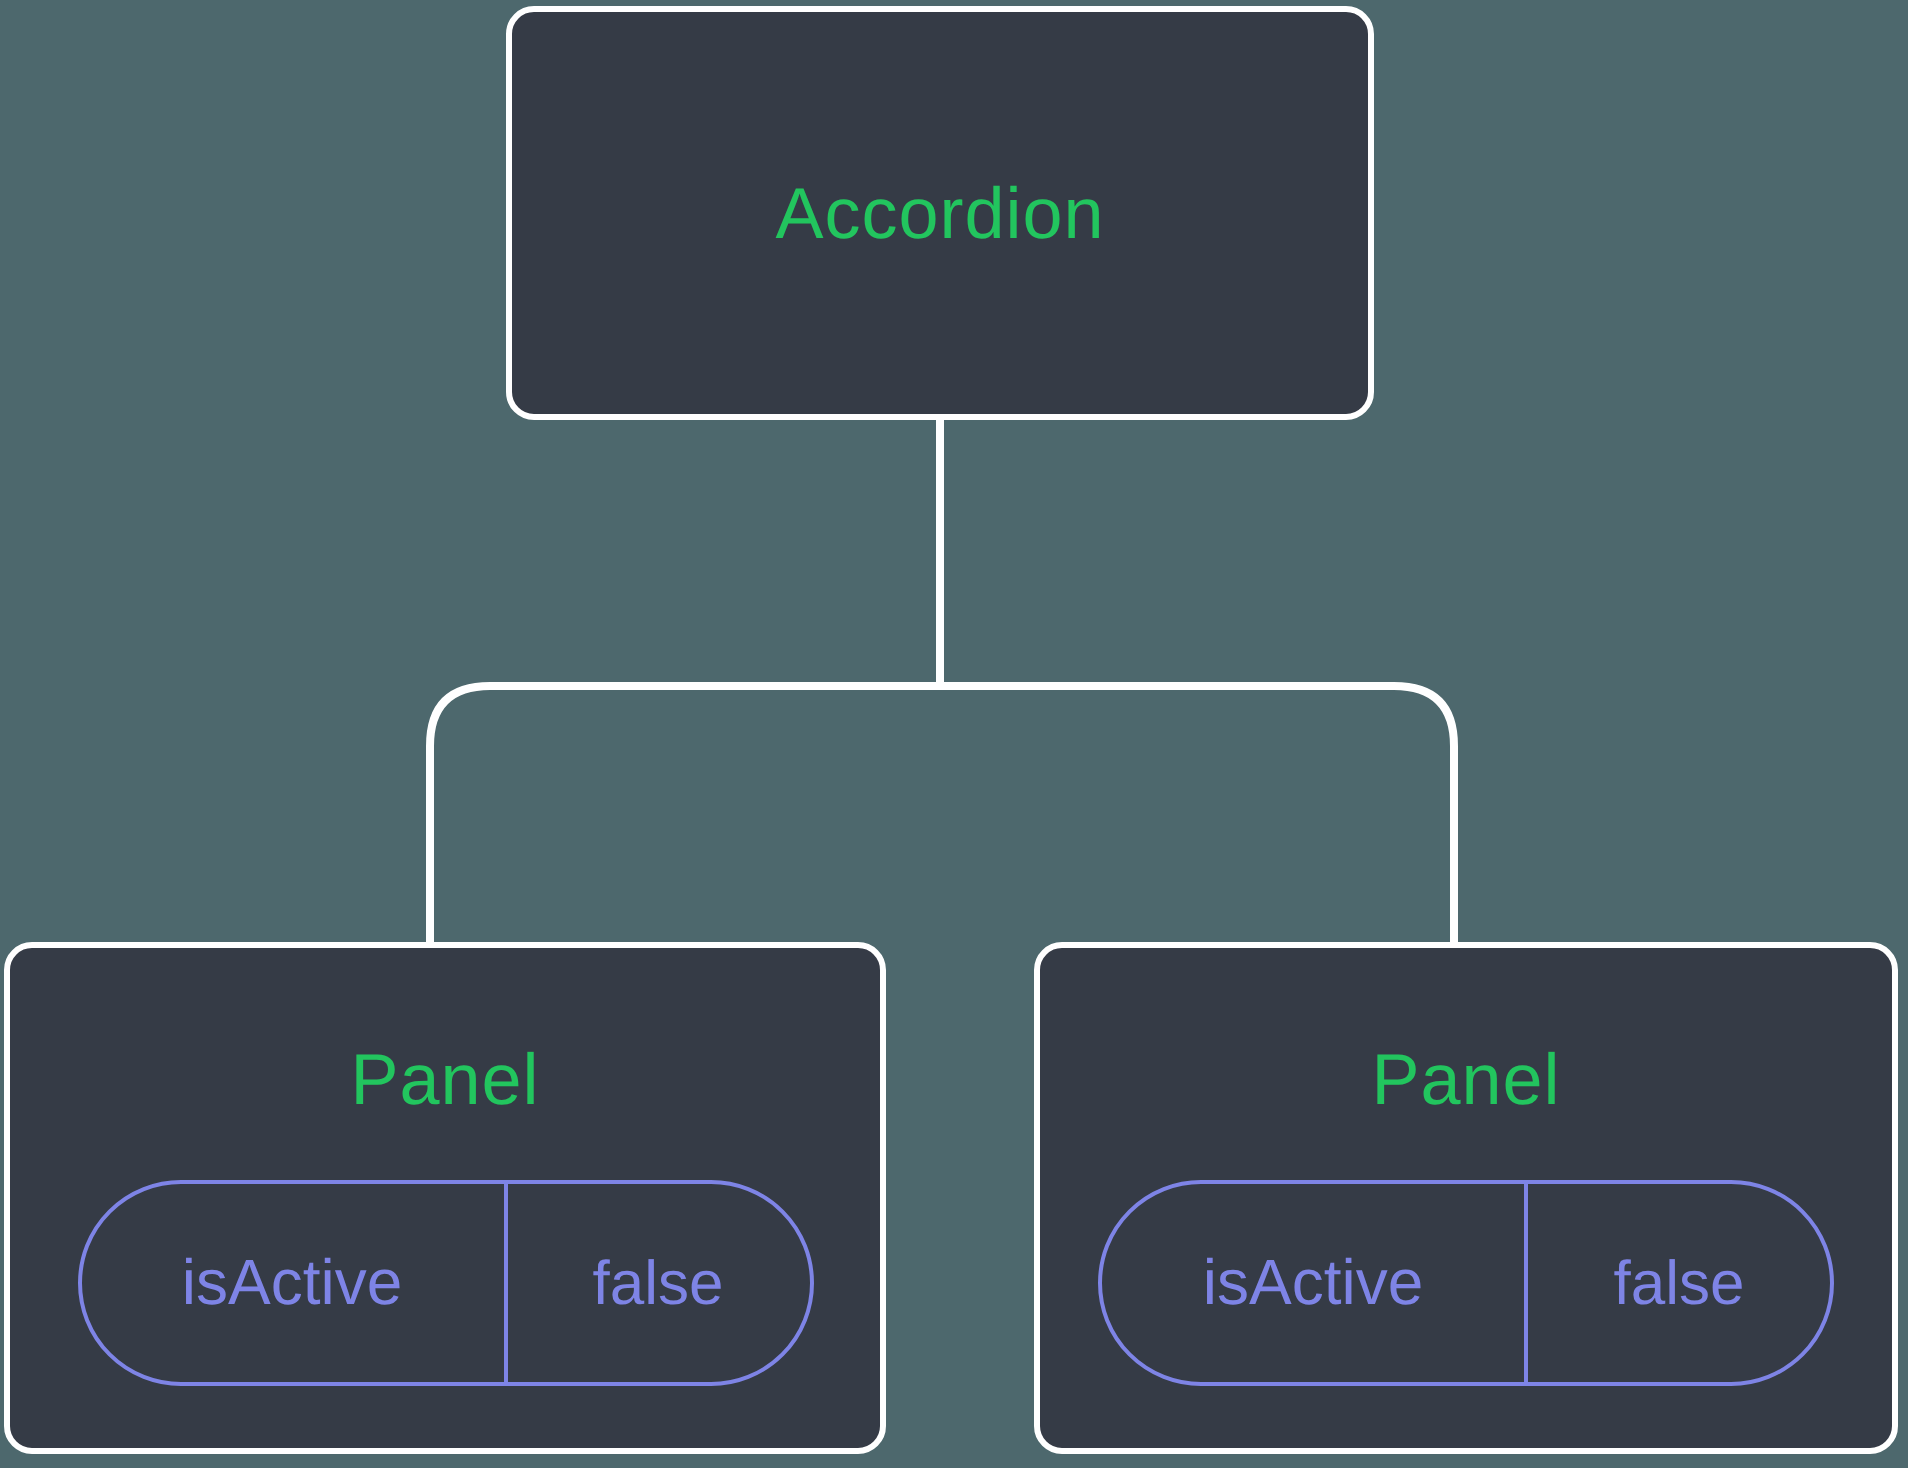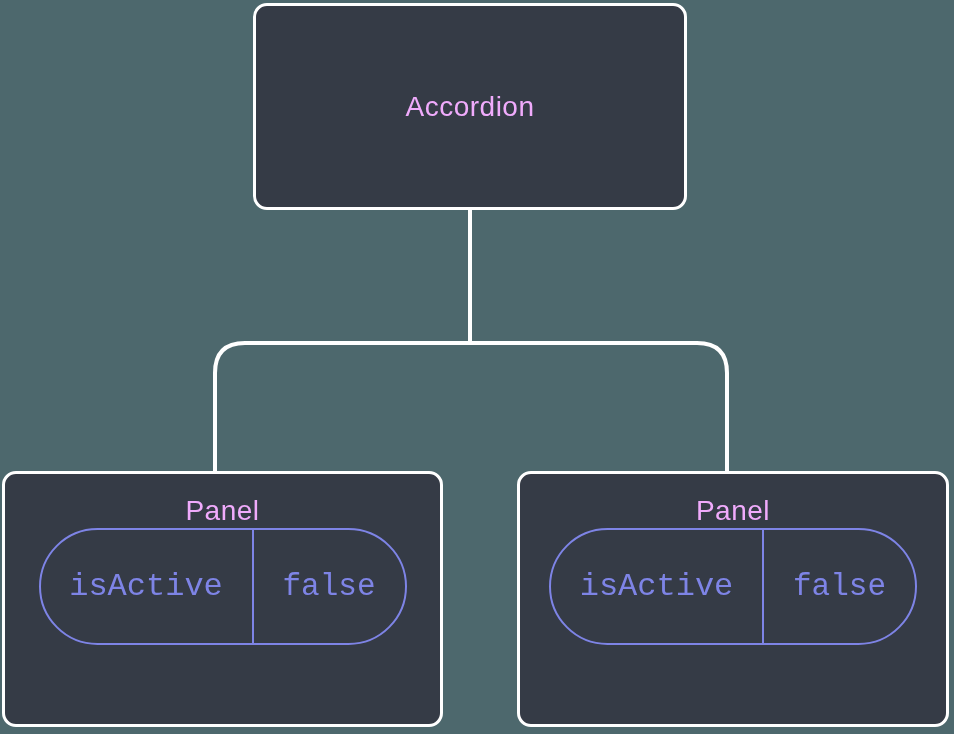--- a/index.html
+++ b/index.html
@@ -40,42 +40,42 @@
     align-items: center;
     justify-content: center;
   }
   .node-panel {
     top: 471px;
     width: 441px;
     height: 256px;
     display: flex;
     flex-direction: column;
     align-items: center;
-    padding-top: 20px;
+    padding-top: 44px;
   }
   .node-panel-left { left: 2px; }
   .node-panel-right { left: 517px; width: 432px; }
   .node-label {
-    font-size: 28px;
+    font-size: 36px;
     font-weight: 500;
     letter-spacing: 0.5px;
-    color: #f0abfc;
+    color: #22c55e;
     line-height: 1.2;
     white-space: nowrap;
   }
   .state-pill {
+    margin-top: 29px;
     box-sizing: border-box;
     width: 368px;
-    height: 117px;
+    height: 103px;
     border: 2.5px solid;
     border-radius: 60px;
     display: flex;
     align-items: stretch;
     overflow: hidden;
-    font-family: Liberation Mono, monospace;
   }
   .pill-key {
     box-sizing: border-box;
     width: 213px;
     border-right: 2.5px solid;
     display: flex;
     align-items: center;
     justify-content: center;
     font-size: 32px;
     white-space: nowrap;

